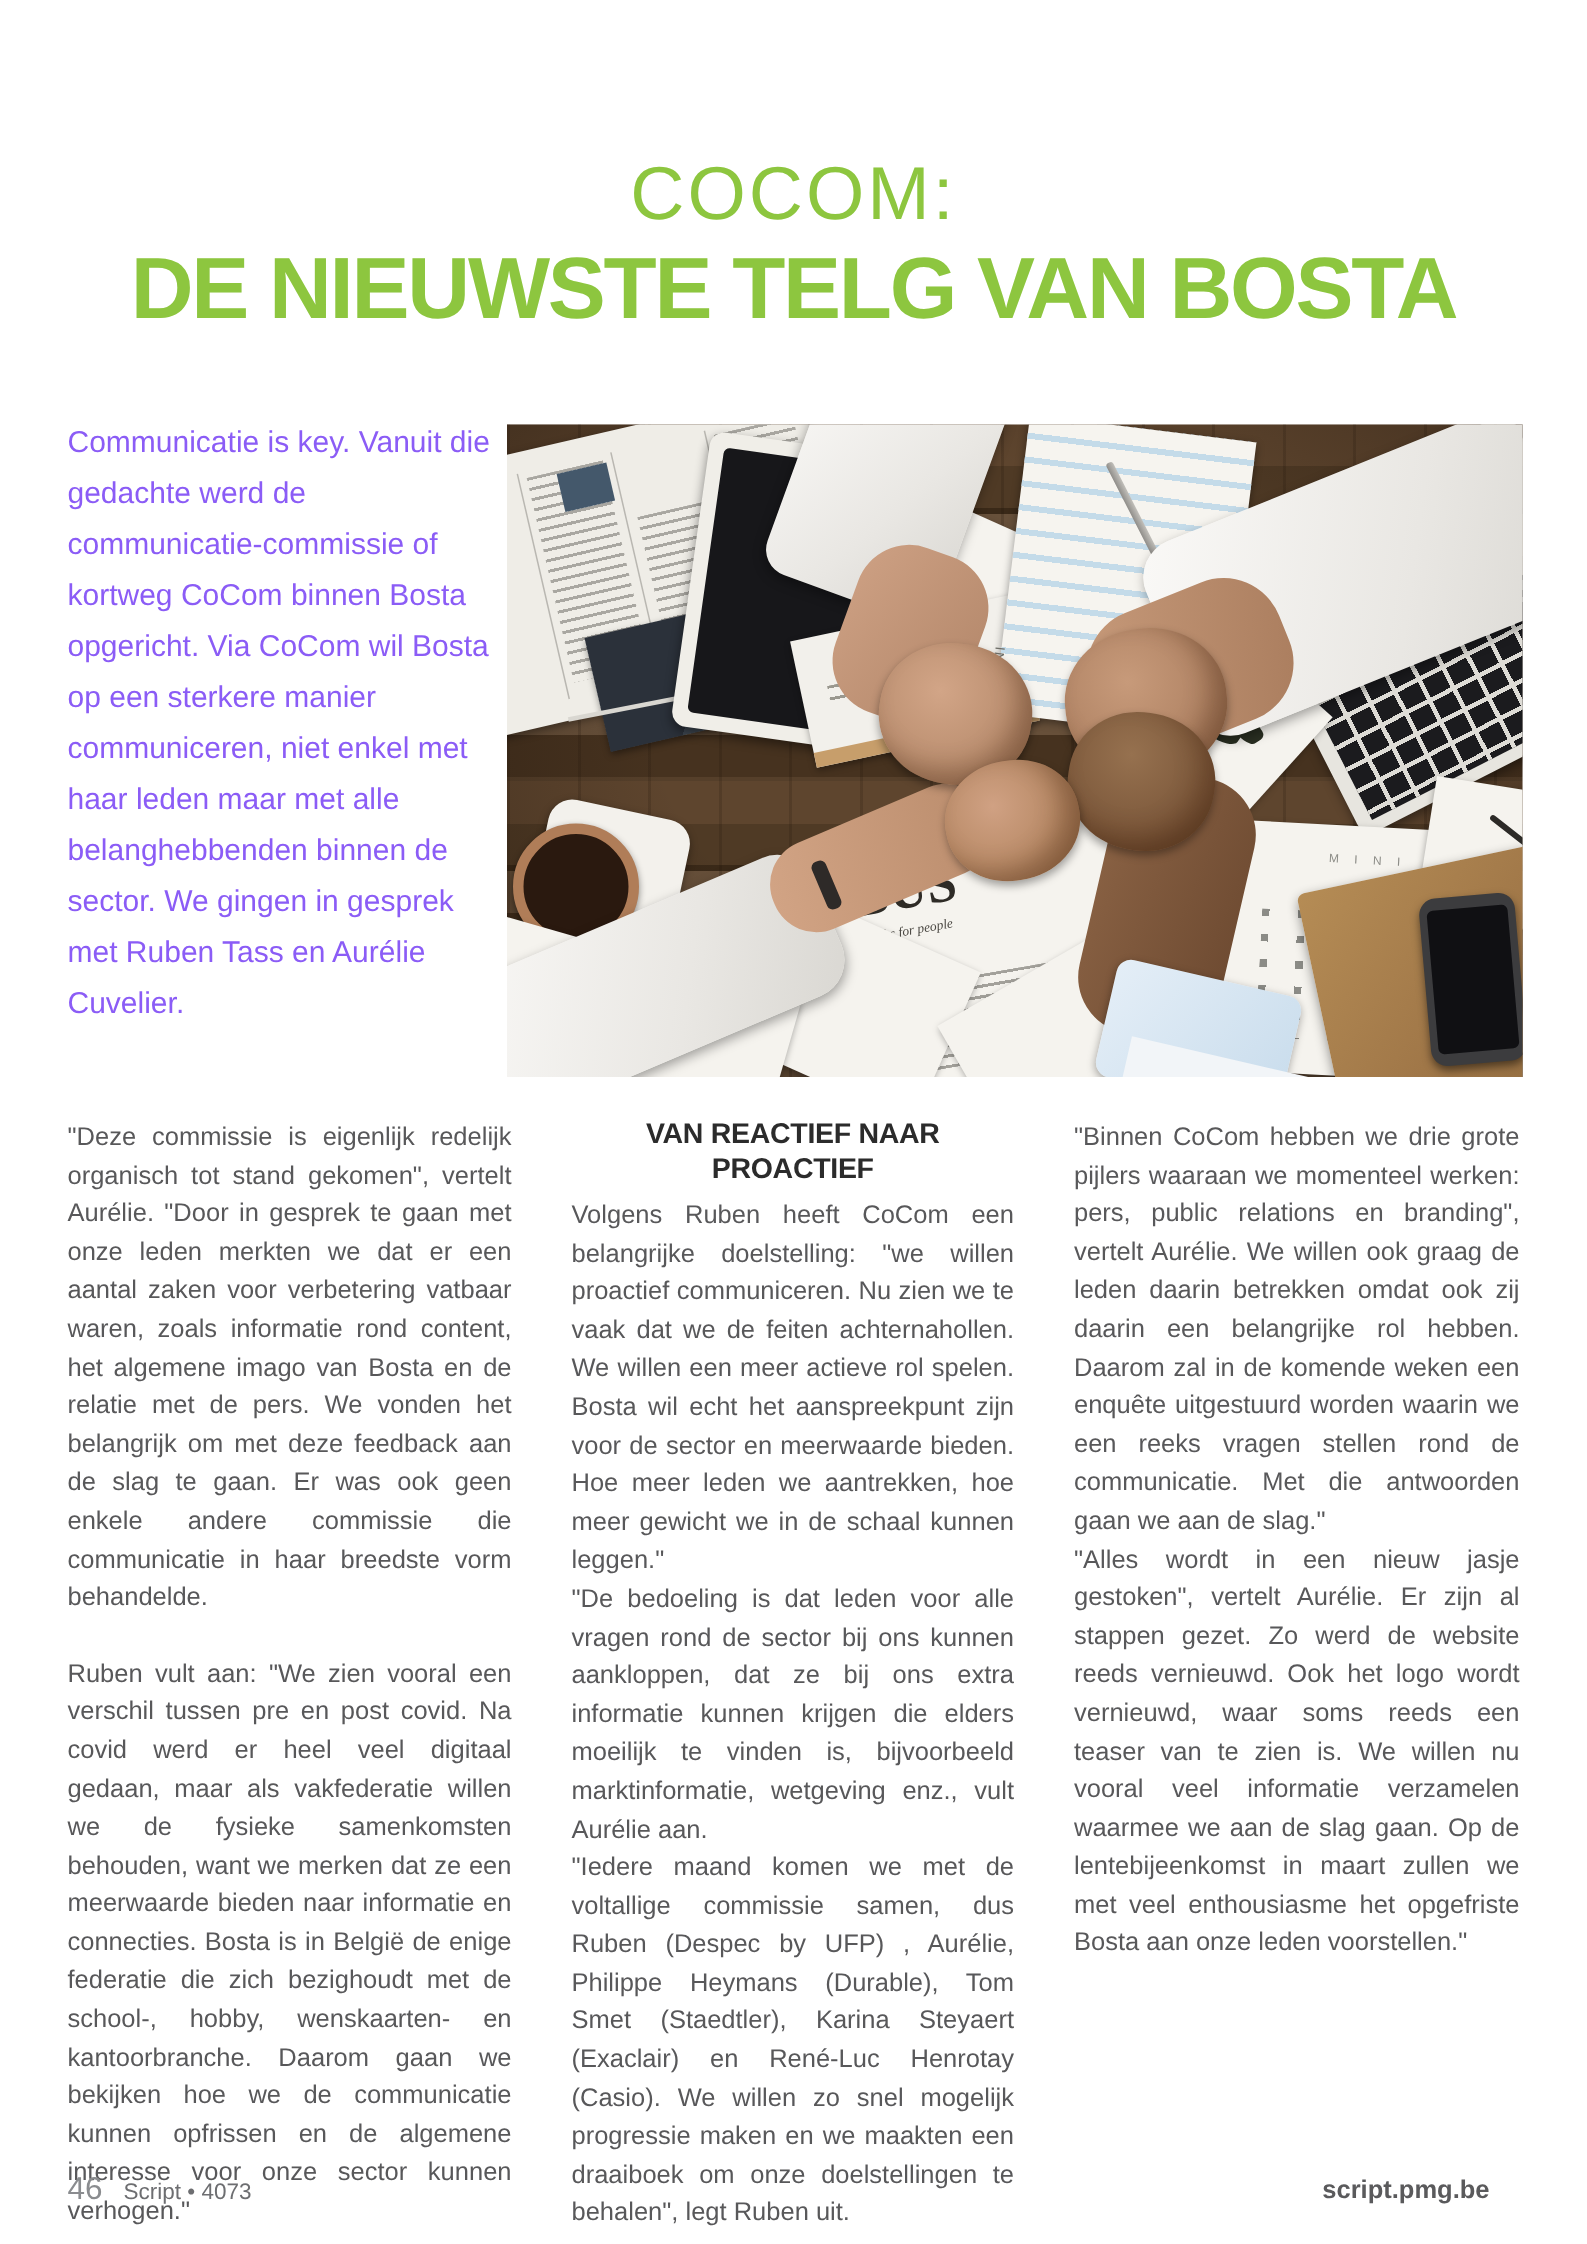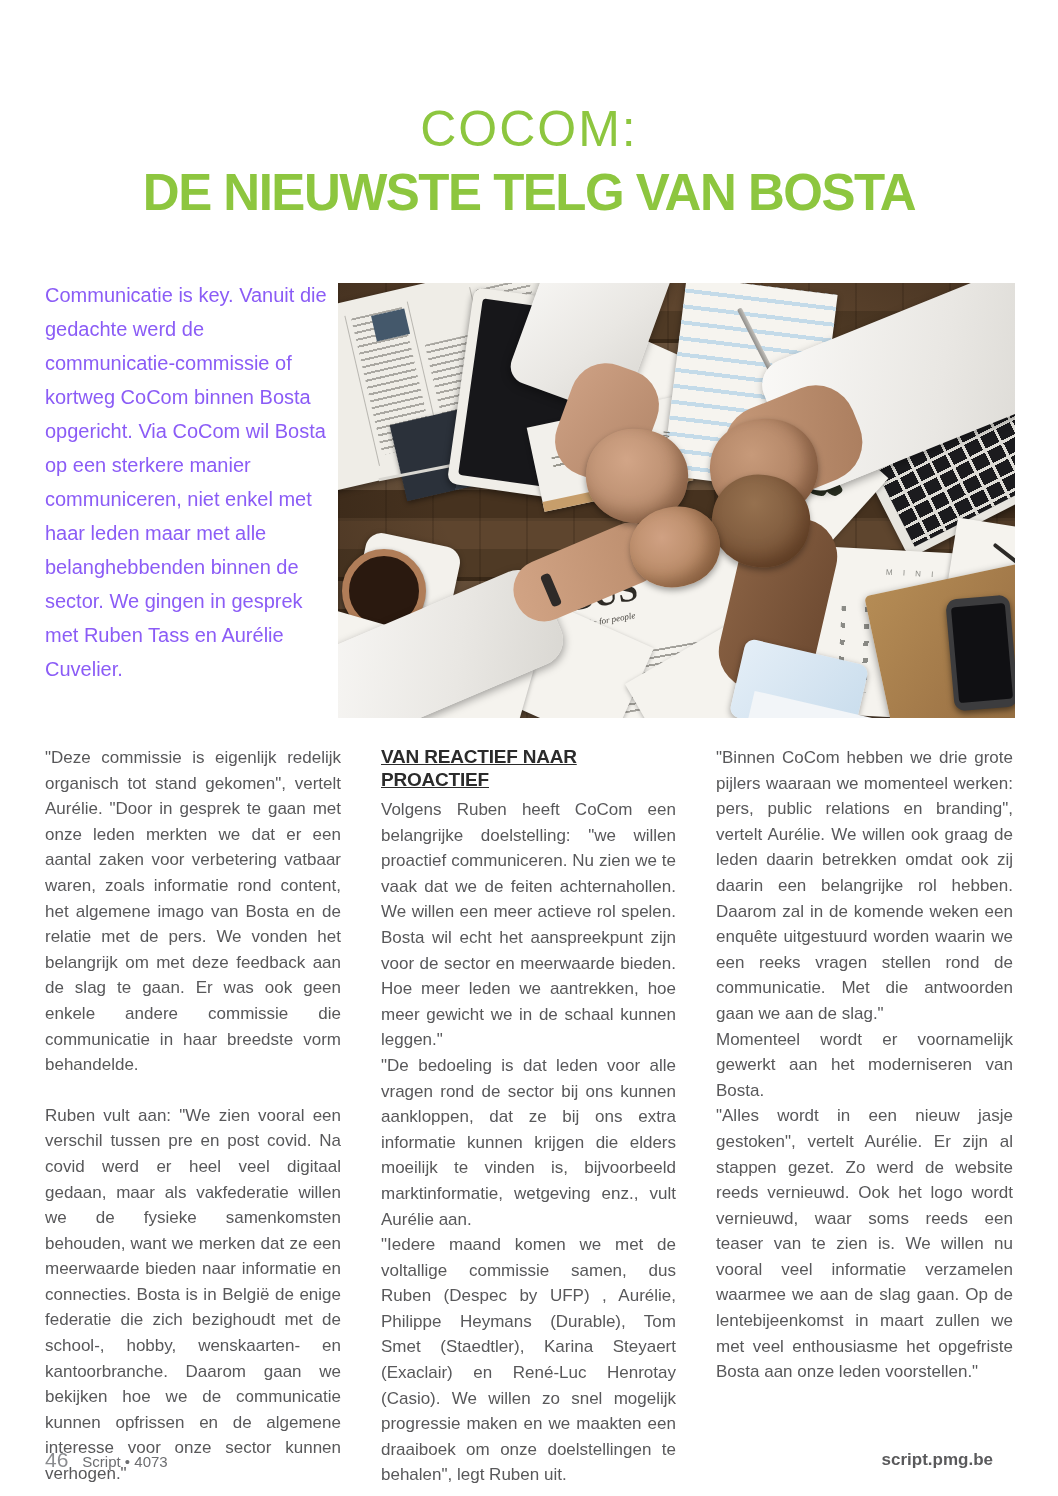--- a/index.html
+++ b/index.html
@@ -2,21 +2,21 @@
 <html lang="nl"><head>
 <meta charset="utf-8">
 <style>
   html,body{margin:0;padding:0;background:#ffffff;}
   .page{position:relative;width:1058px;height:1496px;background:#ffffff;overflow:hidden;
         font-family:"Liberation Sans",sans-serif;border-radius:12px;}
 
   
   .hdr{position:absolute;top:100px;left:0;width:100%;text-align:center;}
   .title-light{font-size:50px;font-weight:400;color:#8dc63f;letter-spacing:2px;line-height:58px;}
-  .title-bold{font-size:51px;font-weight:700;color:#8dc63f;letter-spacing:-1.5px;line-height:62px;margin-top:4px;}
+  .title-bold{font-size:58px;font-weight:700;color:#8dc63f;letter-spacing:-1.5px;line-height:62px;margin-top:4px;}
 
   
   .intro{position:absolute;left:45px;top:278px;width:292px;margin:0;
          font-size:20px;line-height:34px;color:#8b5cf6;font-weight:400;}
 
   
   .photo{position:absolute;left:338px;top:283px;width:677px;height:435px;margin:0;overflow:hidden;
          background:
            radial-gradient(ellipse at 50% 45%, rgba(0,0,0,0) 50%, rgba(18,10,4,0.38) 100%),
            repeating-linear-gradient(90deg, rgba(30,18,8,0.18) 0 2px, rgba(0,0,0,0) 2px 47px),
@@ -117,21 +117,21 @@
   .bracelet{left:208px;top:290px;width:10px;height:34px;transform:rotate(-23deg);background:#2e2a28;border-radius:4px;}
   .fist-bl{left:292px;top:224px;width:90px;height:80px;transform:rotate(-12deg);
            background:radial-gradient(circle at 38% 35%,#d0a183 0,#b2845f 70%,#966c4c 100%);}
 
   
   .col{position:absolute;top:745px;font-size:17px;line-height:25.6px;color:#58585a;text-align:justify;}
   .col1{left:45px;width:296px;}
   .col2{left:381px;width:295px;}
   .col3{left:716px;width:297px;}
   .col-h{margin:0 0 6px 0;font-size:19px;line-height:23px;font-weight:700;color:#2b2b2b;
-         letter-spacing:-0.2px;text-align:left;white-space:pre-line;text-decoration:underline;}
+         letter-spacing:-0.2px;text-align:center;white-space:pre-line;}
   .col-h:not(:first-child){margin-top:25px;}
   .col-p{margin:0;}
   .col-p.gap{margin-top:25px;}
 
   
   .footer-left{position:absolute;left:45px;top:1448px;color:#808184;}
   .pagenum{font-size:21px;color:#8a8c8f;}
   .mag{font-size:15px;color:#6d6e71;margin-left:14px;}
   .site{position:absolute;right:65px;top:1450px;font-size:17px;font-weight:700;color:#5a5a5c;
         cursor:pointer;}
@@ -234,21 +234,20 @@
       <p class="col-p gap">Ruben vult aan: "We zien vooral een verschil tussen pre en post covid. Na covid werd er heel veel digitaal gedaan, maar als vakfederatie willen we de fysieke samenkomsten behouden, want we merken dat ze een meerwaarde bieden naar informatie en connecties. Bosta is in België de enige federatie die zich bezighoudt met de school-, hobby, wenskaarten- en kantoorbranche. Daarom gaan we bekijken hoe we de communicatie kunnen opfrissen en de algemene interesse voor onze sector kunnen verhogen."</p>
     </section>
   <section class="col col2">
       <h3 class="col-h">VAN REACTIEF NAAR PROACTIEF</h3>
       <p class="col-p">Volgens Ruben heeft CoCom een belangrijke doelstelling: "we willen proactief communiceren. Nu zien we te vaak dat we de feiten achternahollen. We willen een meer actieve rol spelen. Bosta wil echt het aanspreekpunt zijn voor de sector en meerwaarde bieden. Hoe meer leden we aantrekken, hoe meer gewicht we in de schaal kunnen leggen."</p>
       <p class="col-p">"De bedoeling is dat leden voor alle vragen rond de sector bij ons kunnen aankloppen, dat ze bij ons extra informatie kunnen krijgen die elders moeilijk te vinden is, bijvoorbeeld marktinformatie, wetgeving enz., vult Aurélie aan.</p>
       <p class="col-p">"Iedere maand komen we met de voltallige commissie samen, dus Ruben (Despec by UFP) , Aurélie, Philippe Heymans (Durable), Tom Smet (Staedtler), Karina Steyaert (Exaclair) en René-Luc Henrotay (Casio). We willen zo snel mogelijk progressie maken en we maakten een draaiboek om onze doelstellingen te behalen", legt Ruben uit.</p>
     </section>
   <section class="col col3">
       <p class="col-p">"Binnen CoCom hebben we drie grote pijlers waaraan we momenteel werken: pers, public relations en branding", vertelt Aurélie. We willen ook graag de leden daarin betrekken omdat ook zij daarin een belangrijke rol hebben. Daarom zal in de komende weken een enquête uitgestuurd worden waarin we een reeks vragen stellen rond de communicatie. Met die antwoorden gaan we aan de slag."</p>
-      <p class="col-p">Momenteel wordt er voornamelijk gewerkt aan het moderniseren van Bosta.</p>
       <p class="col-p">"Alles wordt in een nieuw jasje gestoken", vertelt Aurélie. Er zijn al stappen gezet. Zo werd de website reeds vernieuwd. Ook het logo wordt vernieuwd, waar soms reeds een teaser van te zien is. We willen nu vooral veel informatie verzamelen waarmee we aan de slag gaan. Op de lentebijeenkomst in maart zullen we met veel enthousiasme het opgefriste Bosta aan onze leden voorstellen."</p>
     </section>
 
   <footer>
     <div class="footer-left">
       <span class="pagenum">46</span><span class="mag">Script • 4073</span>
     </div>
     <a class="site">script.pmg.be</a>
   </footer>
 

